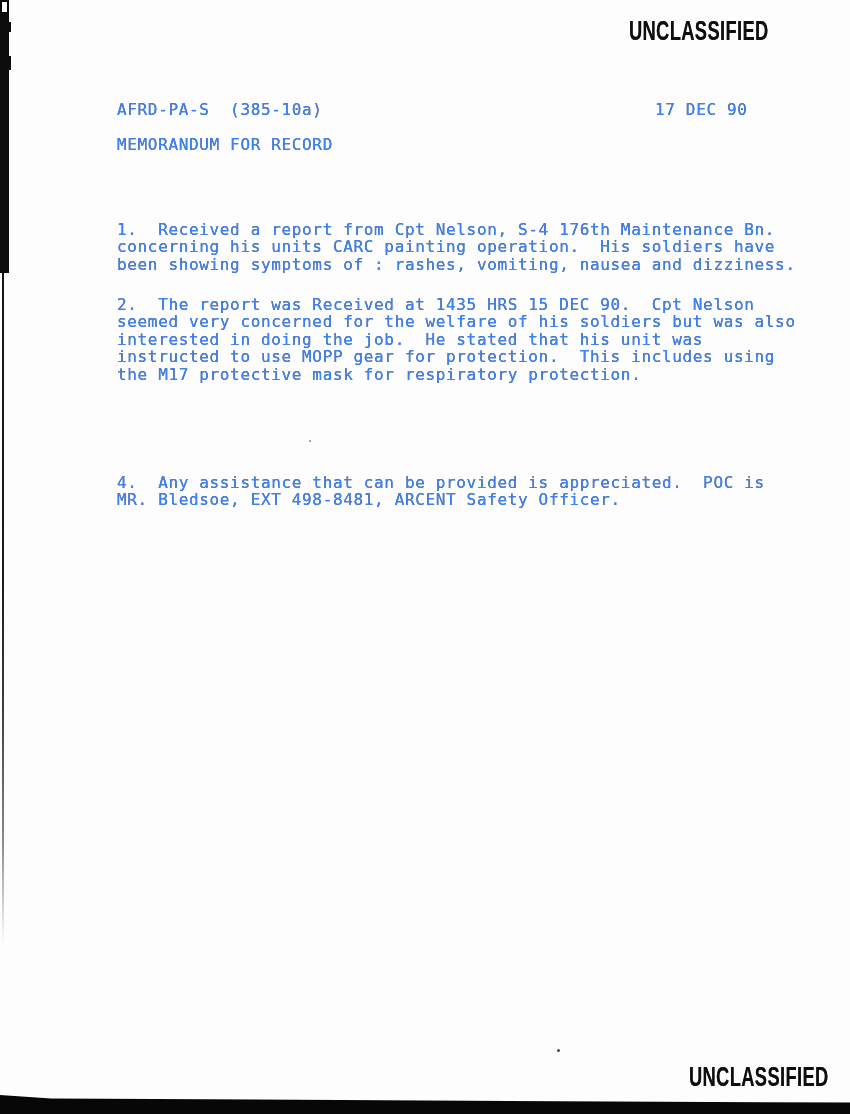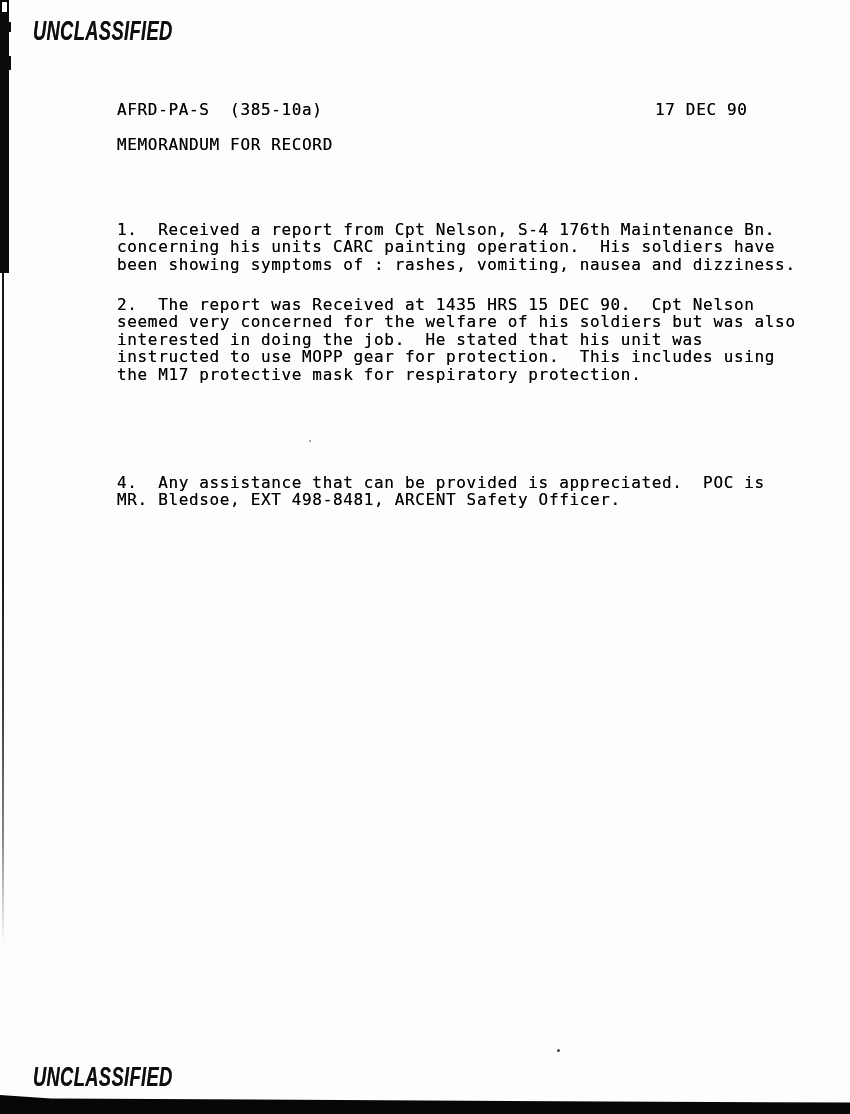--- a/index.html
+++ b/index.html
@@ -11,40 +11,39 @@
     overflow: hidden;
   }
   
   .mono {
     position: absolute;
     font-family: "DejaVu Sans Mono", monospace;
     font-size: 16px;
     line-height: 17.4px;
     letter-spacing: 0.65px;
     white-space: pre;
-    color: #000000;
+    color: #3b82f6;
     text-shadow: 0 0 0.6px rgba(25,25,25,0.75);
   }
   .office   { left: 117px; top: 101px; }
   .date     { left: 655px; top: 101px; }
   .memoline { left: 117px; top: 136px; }
   .subject  { left: 117px; top: 171px; }
   .p1 { left: 117px; top: 221px; }
   .p2 { left: 117px; top: 296px; }
   .p3 { left: 117px; top: 393px; }
   .p4 { left: 117px; top: 474px; }
   .sig { position: absolute; left: 472px; top: 558px; }
   .sig .mono { position: static; display: block; }
 
   
   .classification {
     position: absolute;
     display: flex;
-    justify-content: flex-start;
-    font-style: italic;
+    justify-content: flex-end;
   }
   .classification.top    { top: 18px;   left: 0; width: 802px; }
   .classification.bottom { top: 1064px; left: 0; width: 862px; }
   .cond {
     font-family: "Liberation Sans", sans-serif;
     font-weight: bold;
     font-size: 27px;
     line-height: 27px;
     letter-spacing: 0.5px;
     color: #0e0e0e;

